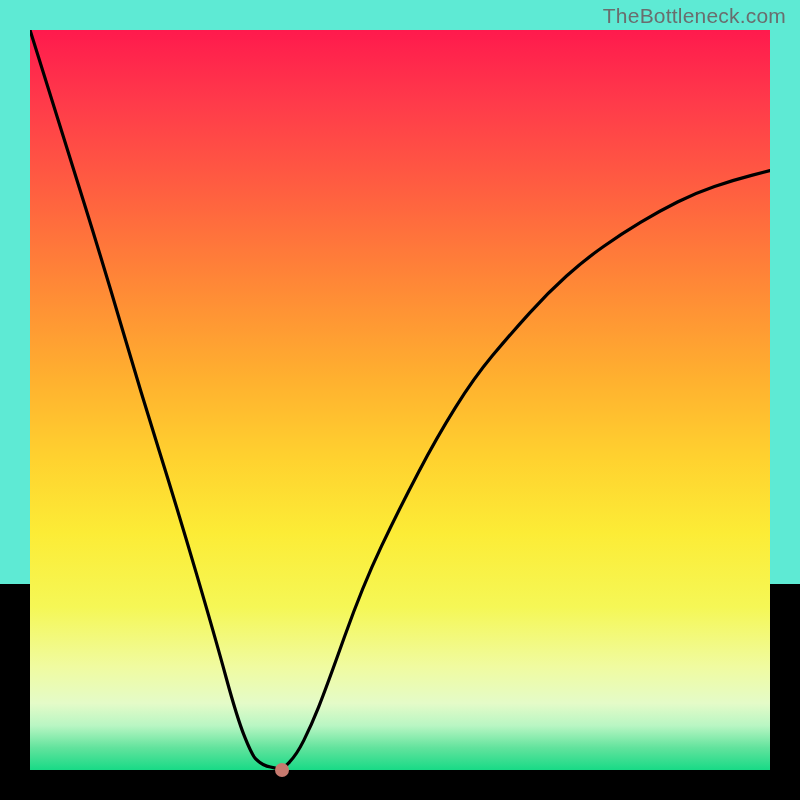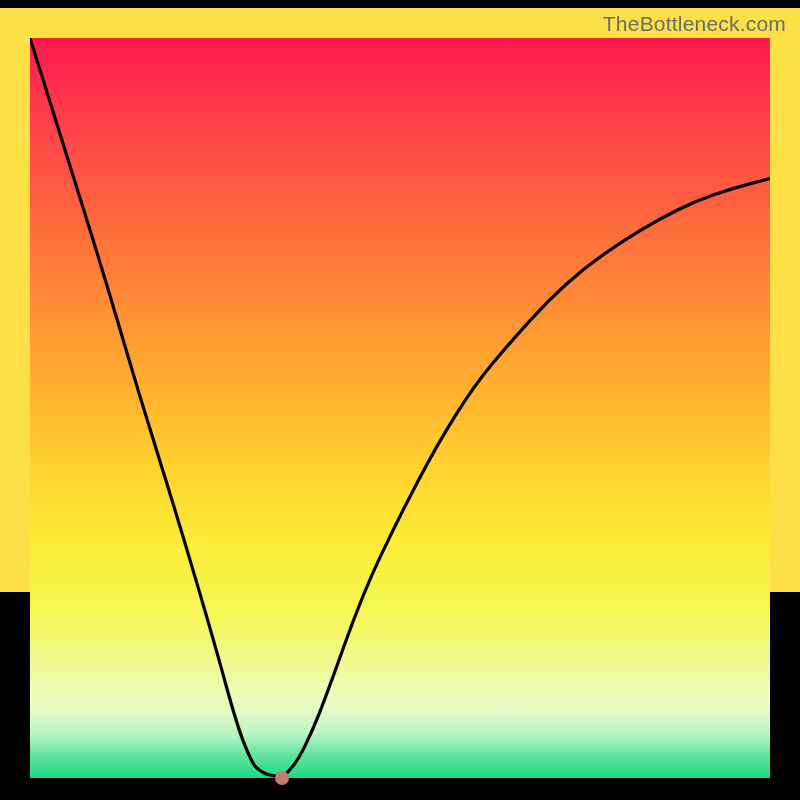--- a/index.html
+++ b/index.html
@@ -7,24 +7,24 @@
     padding: 0;
     width: 800px;
     height: 800px;
     overflow: hidden;
     background: #000;
     font-family: Arial, Helvetica, sans-serif;
   }
   .frame {
     position: absolute;
     left: 0;
-    top: 8px;
+    top: 0;
     width: 800px;
     height: 584px;
-    background: #fde047;
+    background: #5eead4;
   }
   .plot-area {
     position: absolute;
     left: 30px;
     top: 30px;
     width: 740px;
     height: 740px;
     background: linear-gradient(
       to bottom,
       #ff1a4d 0%,

